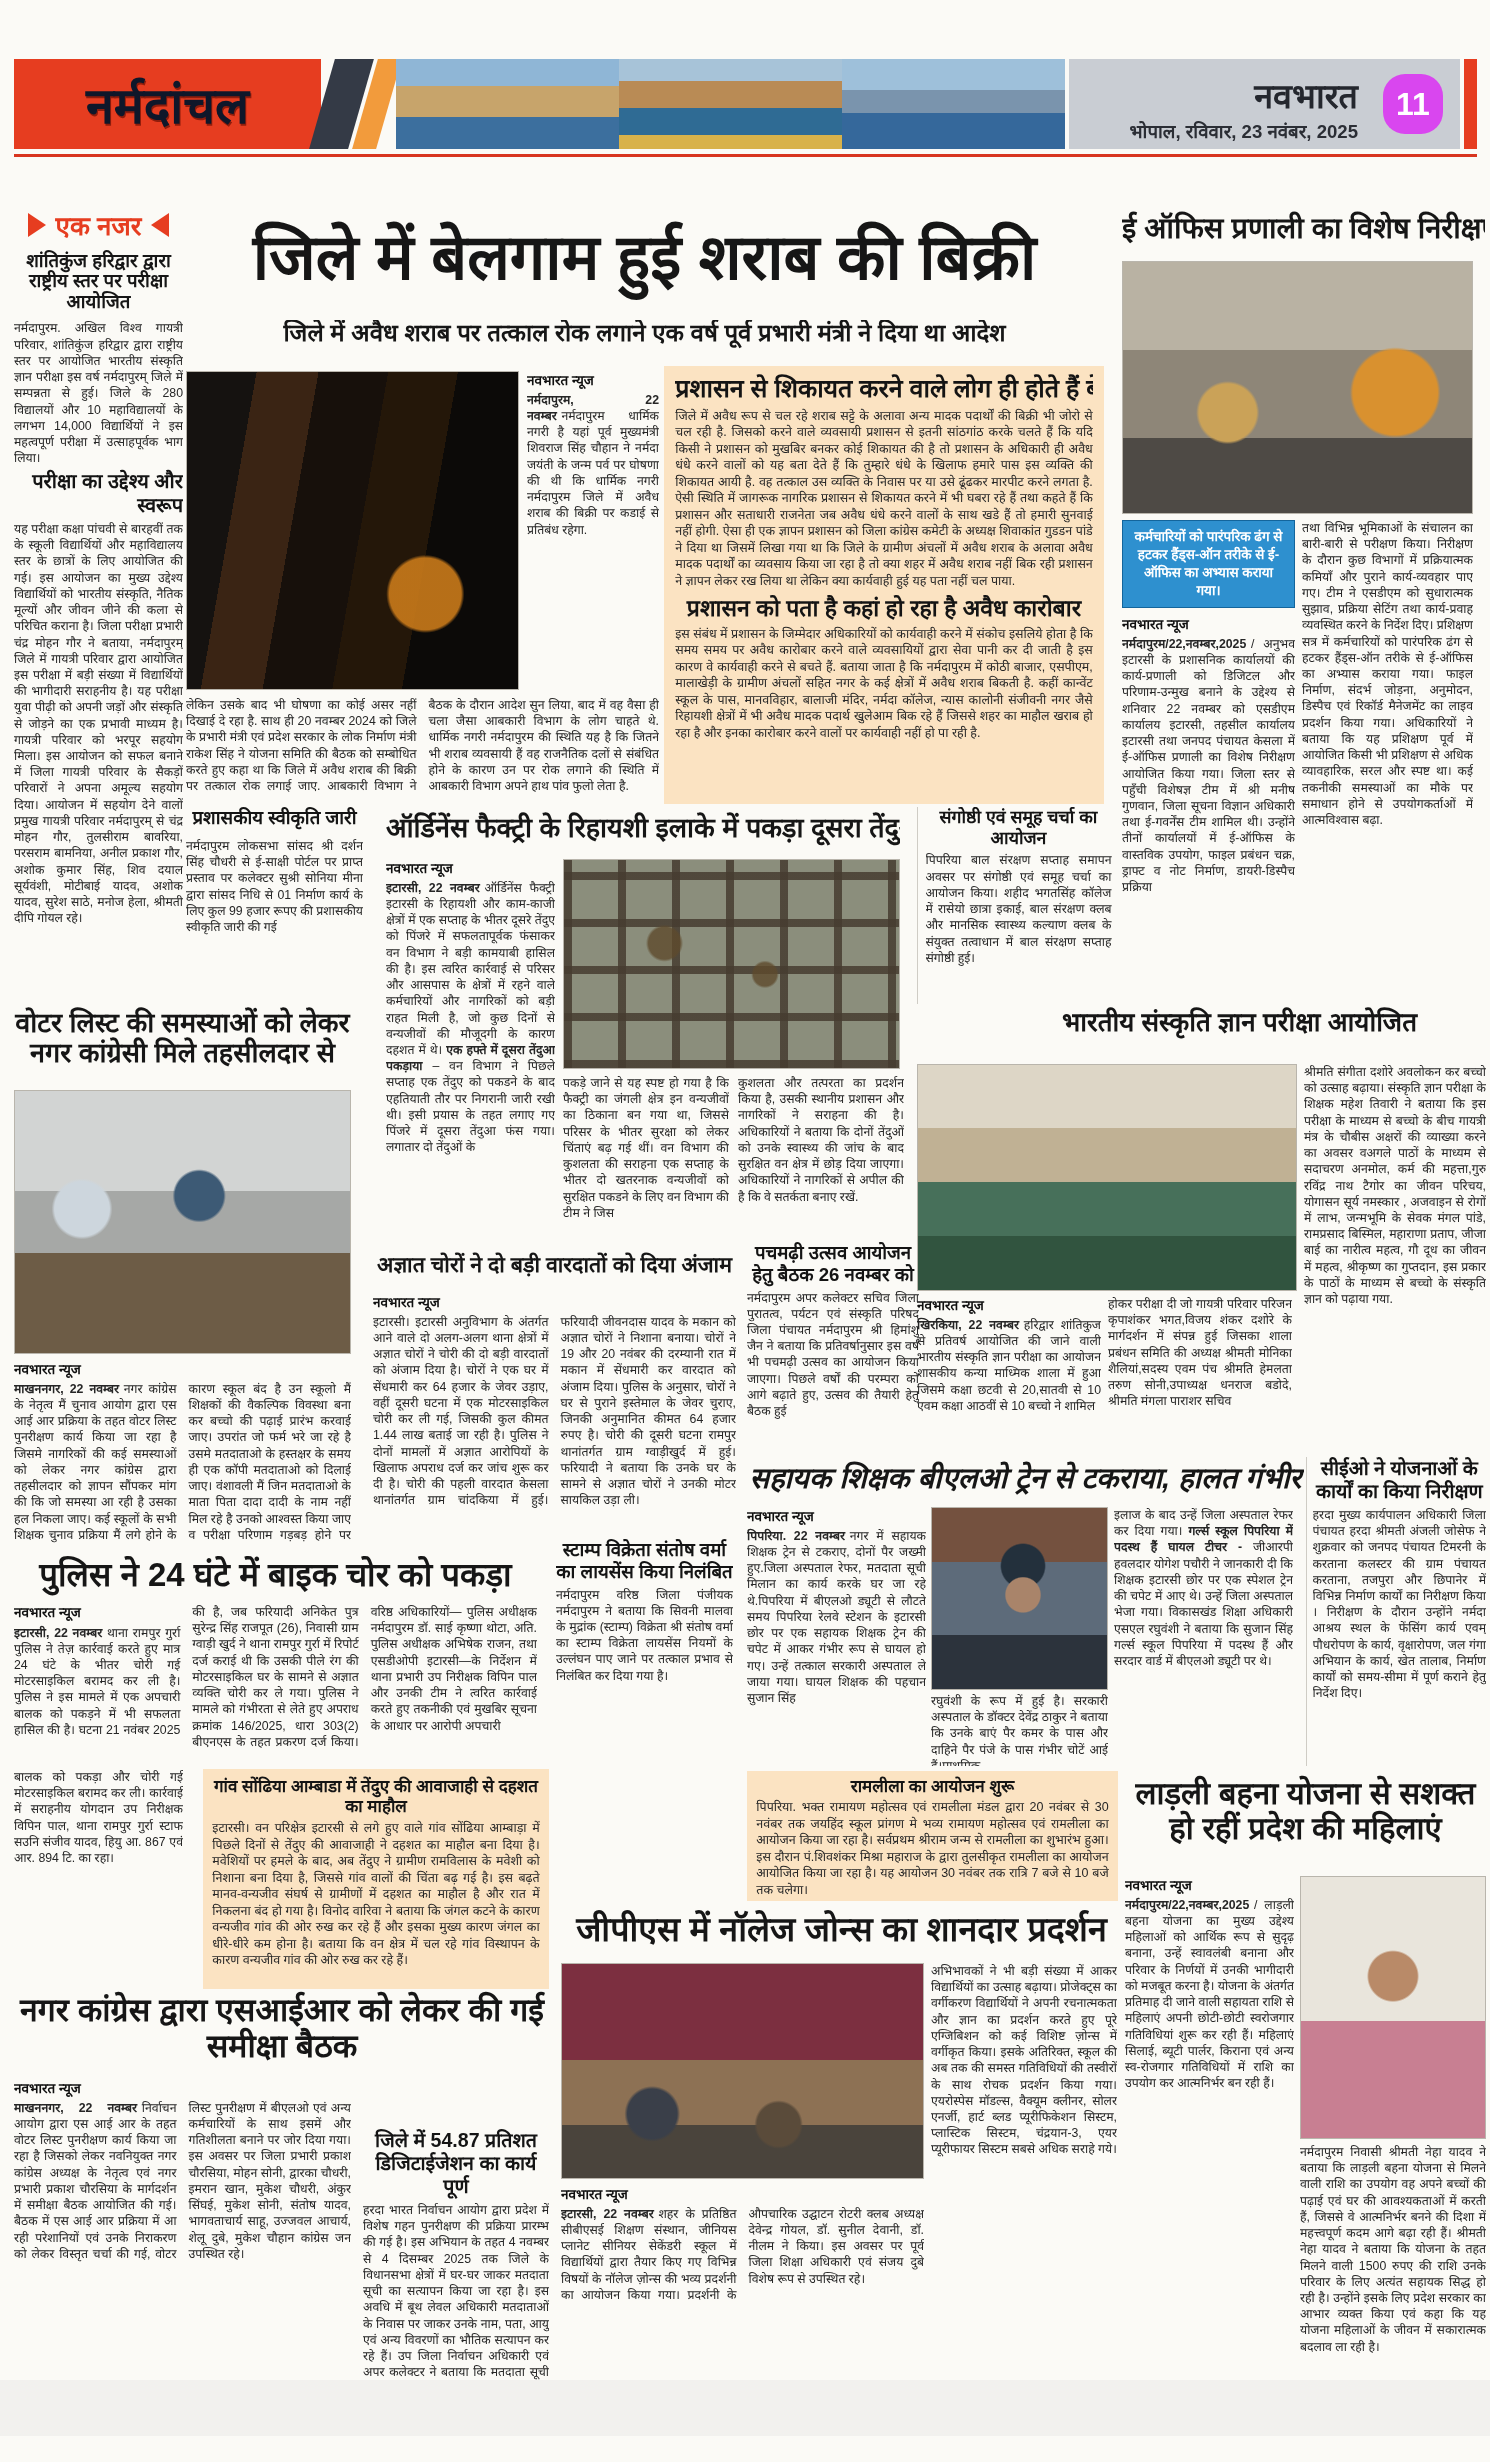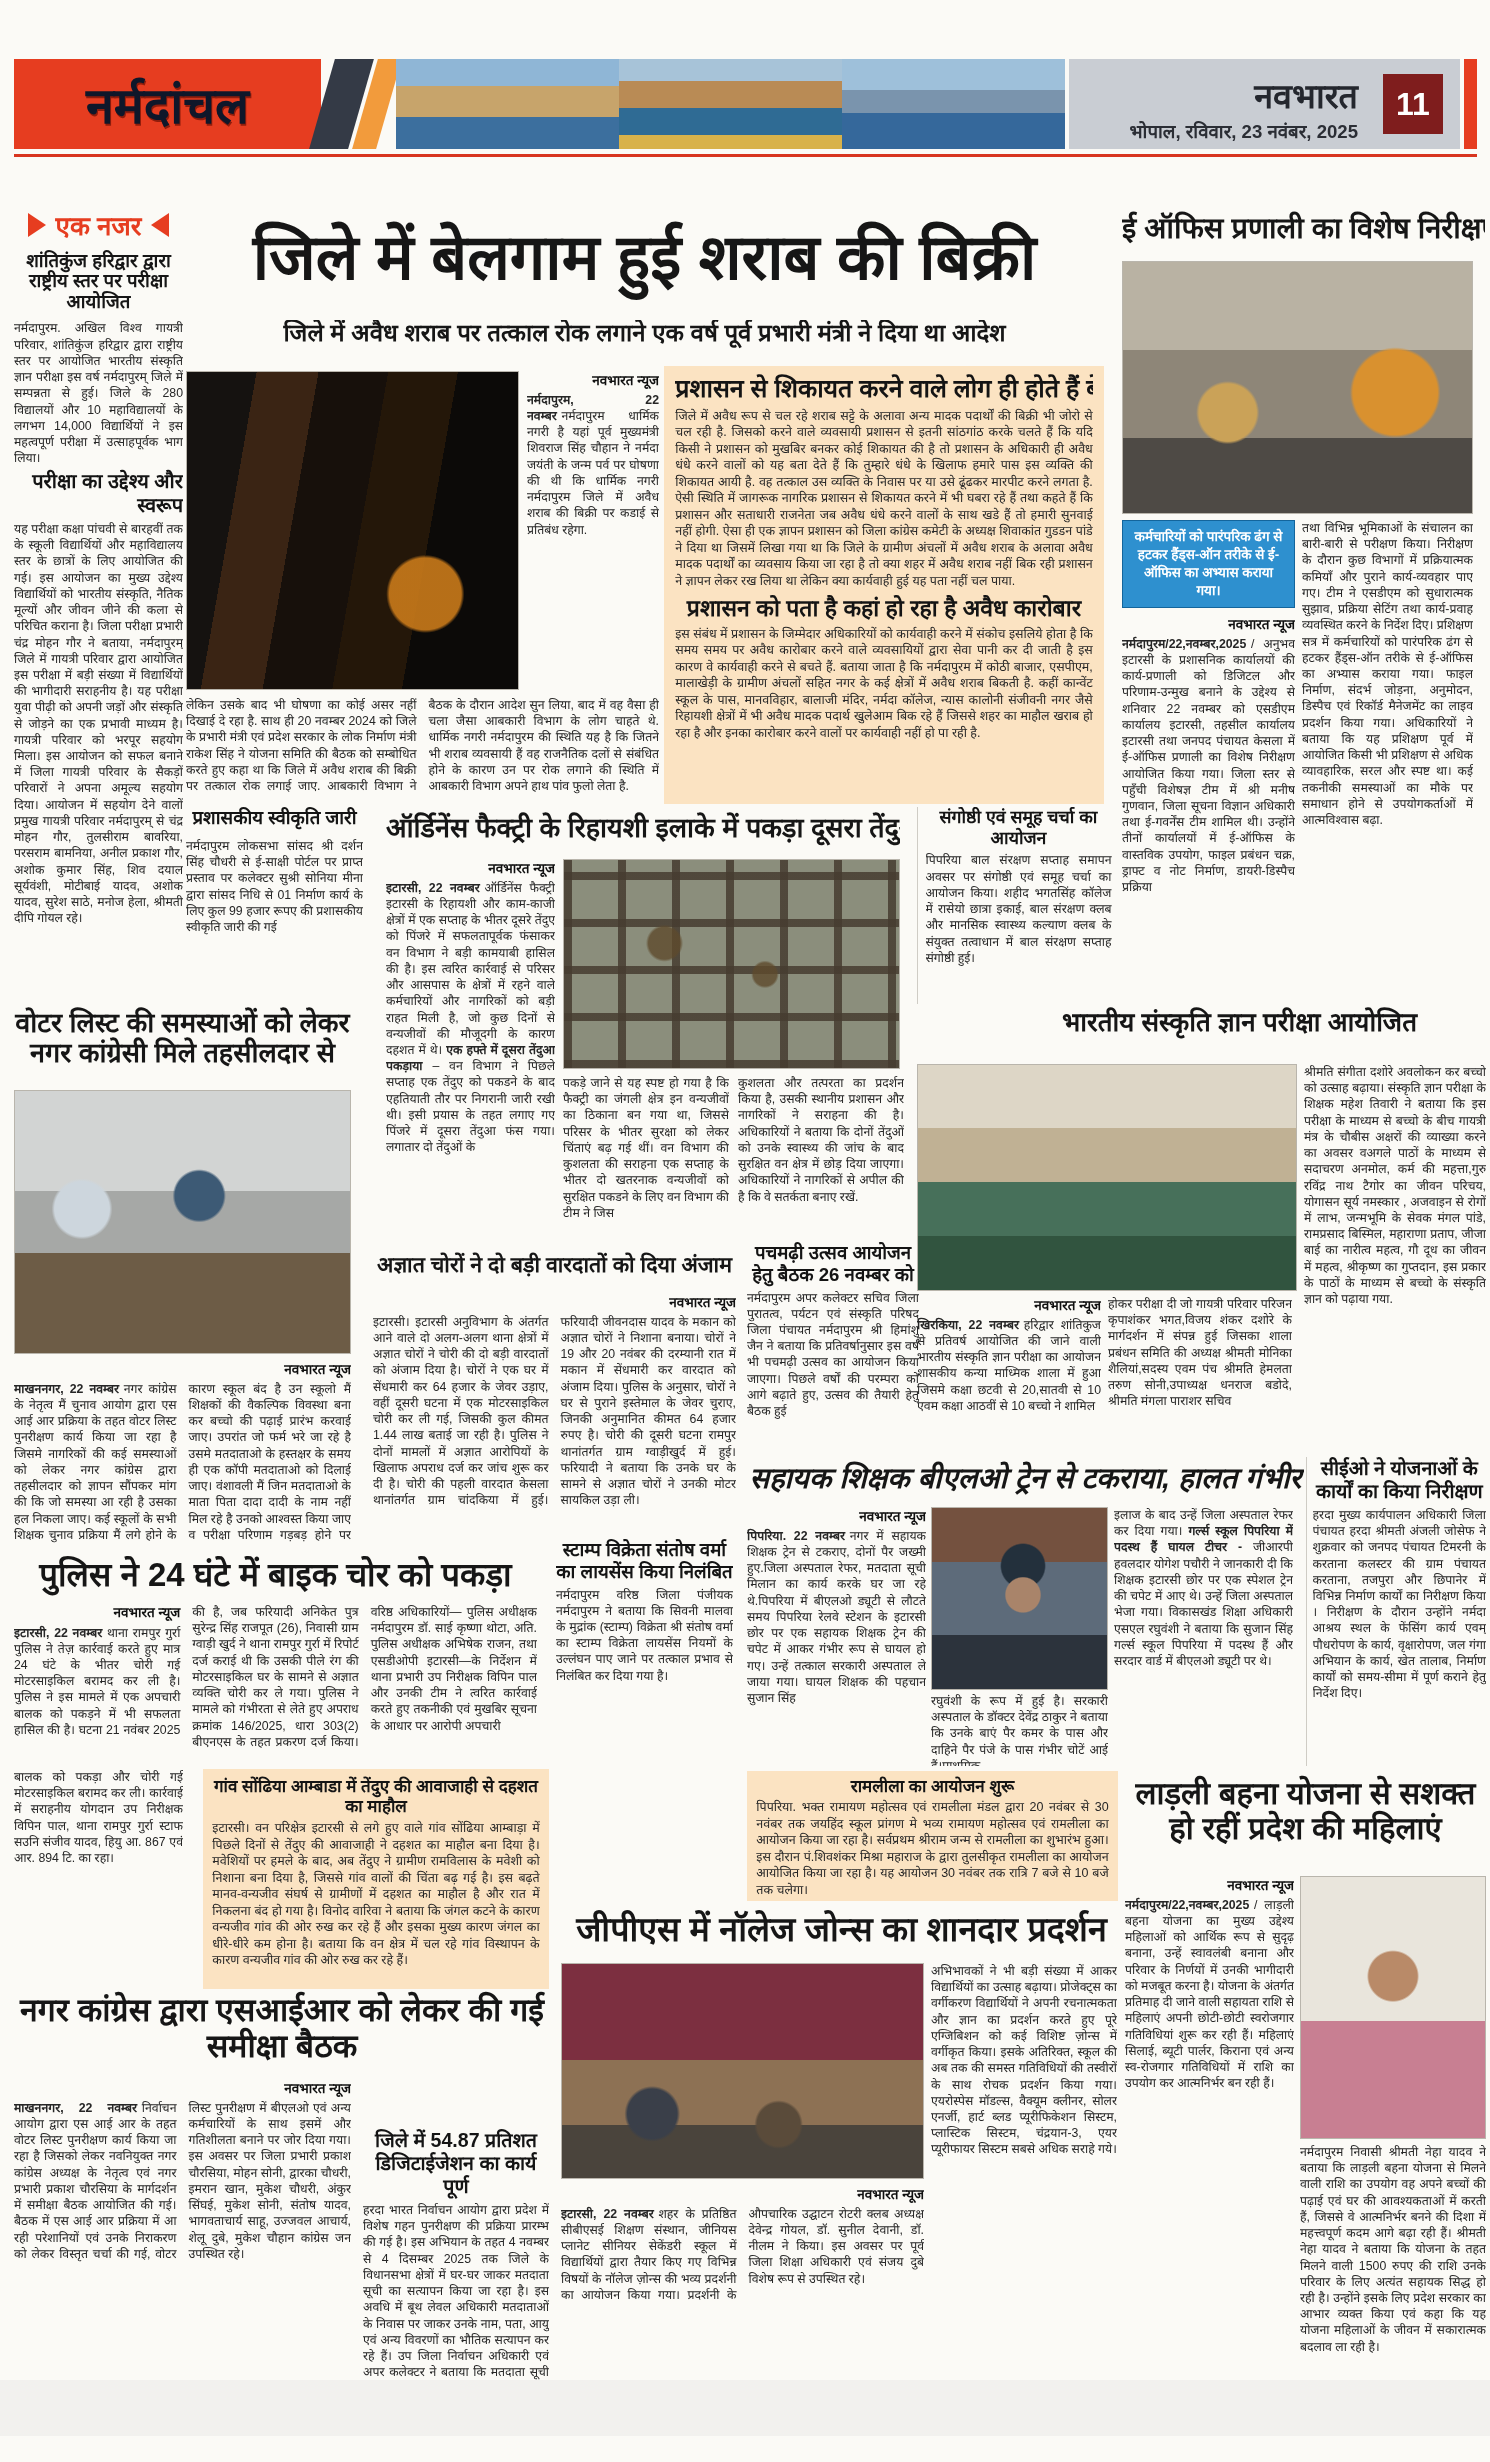--- a/index.html
+++ b/index.html
@@ -11,29 +11,29 @@
   .mast-title{color:#0f172a;font-size:50px;font-weight:800;text-shadow:0.9px 1.9px 0 #8f1d0c;}
   .chev{position:absolute;transform:skewX(-16deg);}
   .mast-photos{display:flex;}
   .mast-photos>div{flex:1;height:100%;}
   .mp1{background:linear-gradient(180deg,#8fb6d6 0 30%,#c7a46b 30% 65%,#3c6f9e 65%);}
   .mp2{background:linear-gradient(180deg,#a7c3d8 0 25%,#b98b55 25% 55%,#2f6b94 55% 85%,#d8b24a 85%);}
   .mp3{background:linear-gradient(180deg,#9ec0da 0 35%,#7a94ad 35% 60%,#35689b 60%);}
   .mast-gray{background:#c9cdd3;}
   .paper-name{font-size:34px;font-weight:800;color:#24272e;text-align:right;}
   .paper-date{font-size:18.6px;font-weight:700;color:#2b2e35;text-align:right;}
-  .page-badge{position:absolute;background:#7f1d1d;color:#fff;display:flex;align-items:center;justify-content:center;
-              font-size:32px;font-weight:700;}
+  .page-badge{position:absolute;background:#d946ef;color:#fff;display:flex;align-items:center;justify-content:center;
+              font-size:32px;font-weight:700;border-radius:22px;}
   .red-stripe{background:#e63d20;}
   .red-rule{background:#d8351f;}
   
   .hl{font-weight:800;color:#161616;text-align:center;line-height:1.12;}
   .nowrap{white-space:nowrap;overflow:hidden;}
   .bt{font-size:12.3px;line-height:1.32;text-align:justify;color:#262626;overflow:hidden;}
-  .by{font-weight:700;font-size:13.5px;text-align:right;color:#101010;margin:0 0 2.8px 0;}
+  .by{font-weight:700;font-size:13.5px;text-align:left;color:#101010;margin:0 0 2.8px 0;}
   .dl{font-weight:700;margin-right:4.7px;}
   .sub{font-weight:800;text-align:center;color:#141414;line-height:1.18;}
   .c2{column-count:2;column-gap:12px;}
   .c3{column-count:3;column-gap:12px;}
   .peach{background:#fbe3c2;}
   .bluebox{background:#2e90cf;border:1.9px solid #13659c;color:#fff;font-weight:700;font-size:13.5px;
            text-align:center;display:flex;align-items:center;padding:5.6px 7.5px;box-sizing:border-box;line-height:1.35;}
   .kicker{display:flex;align-items:center;justify-content:center;gap:9.3px;}
   .kicker-label{color:#e63d20;font-weight:800;font-size:26px;}
   .tri-r{width:0;height:0;border-top:12px solid transparent;border-bottom:12px solid transparent;border-left:18.6px solid #e63d20;}

